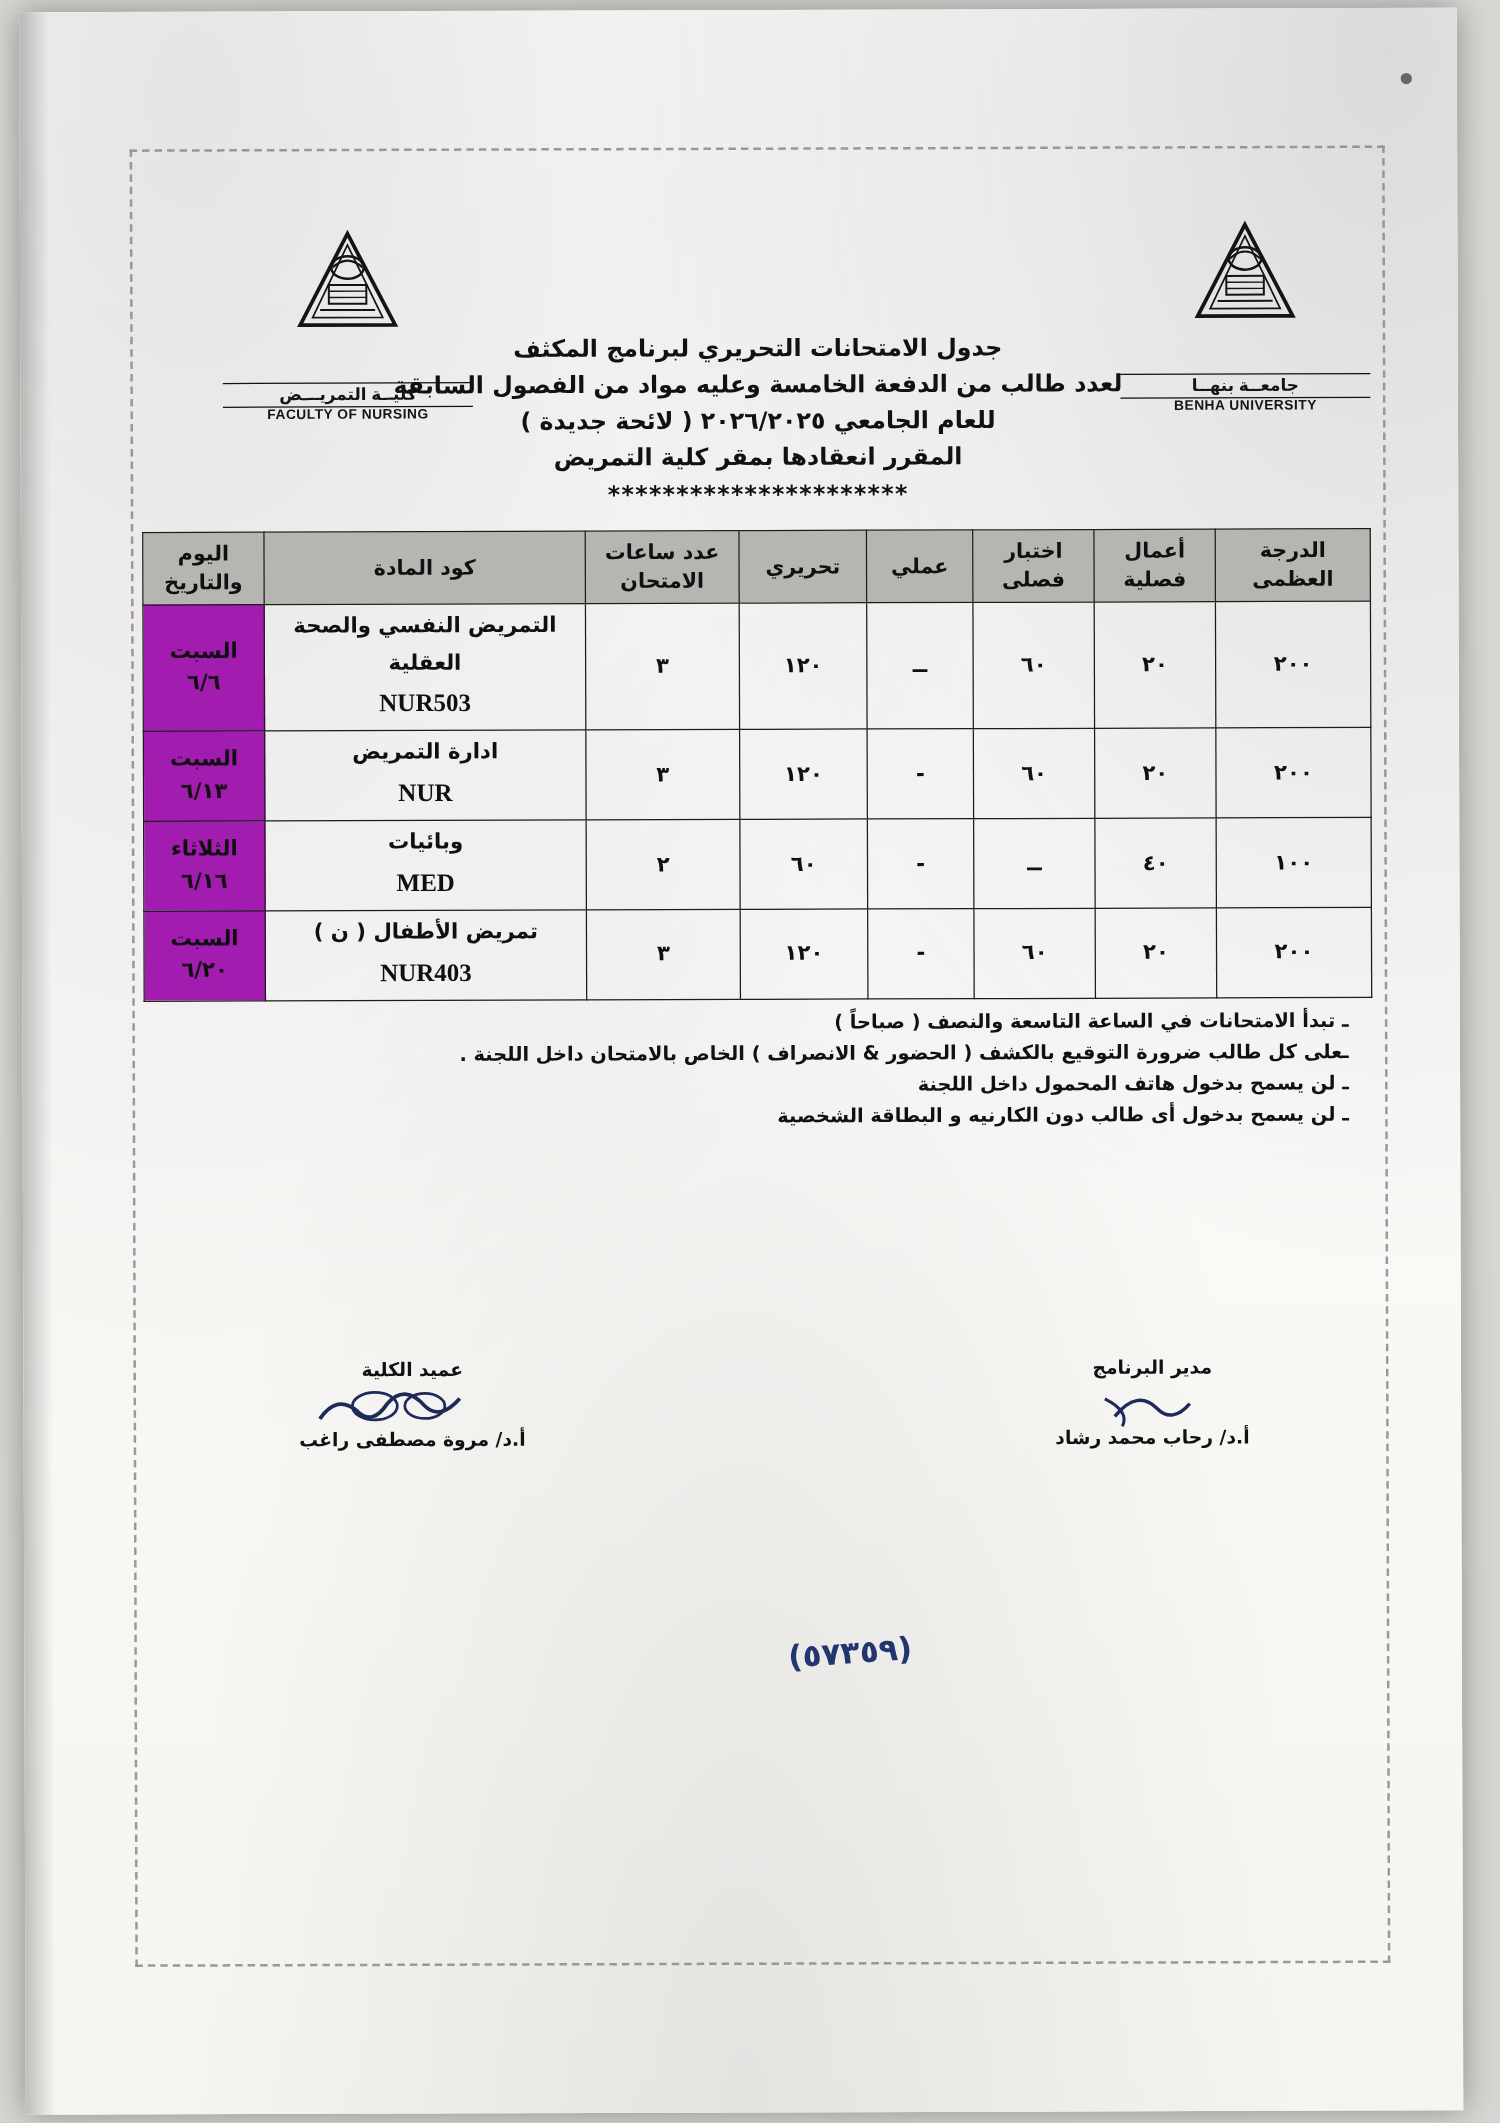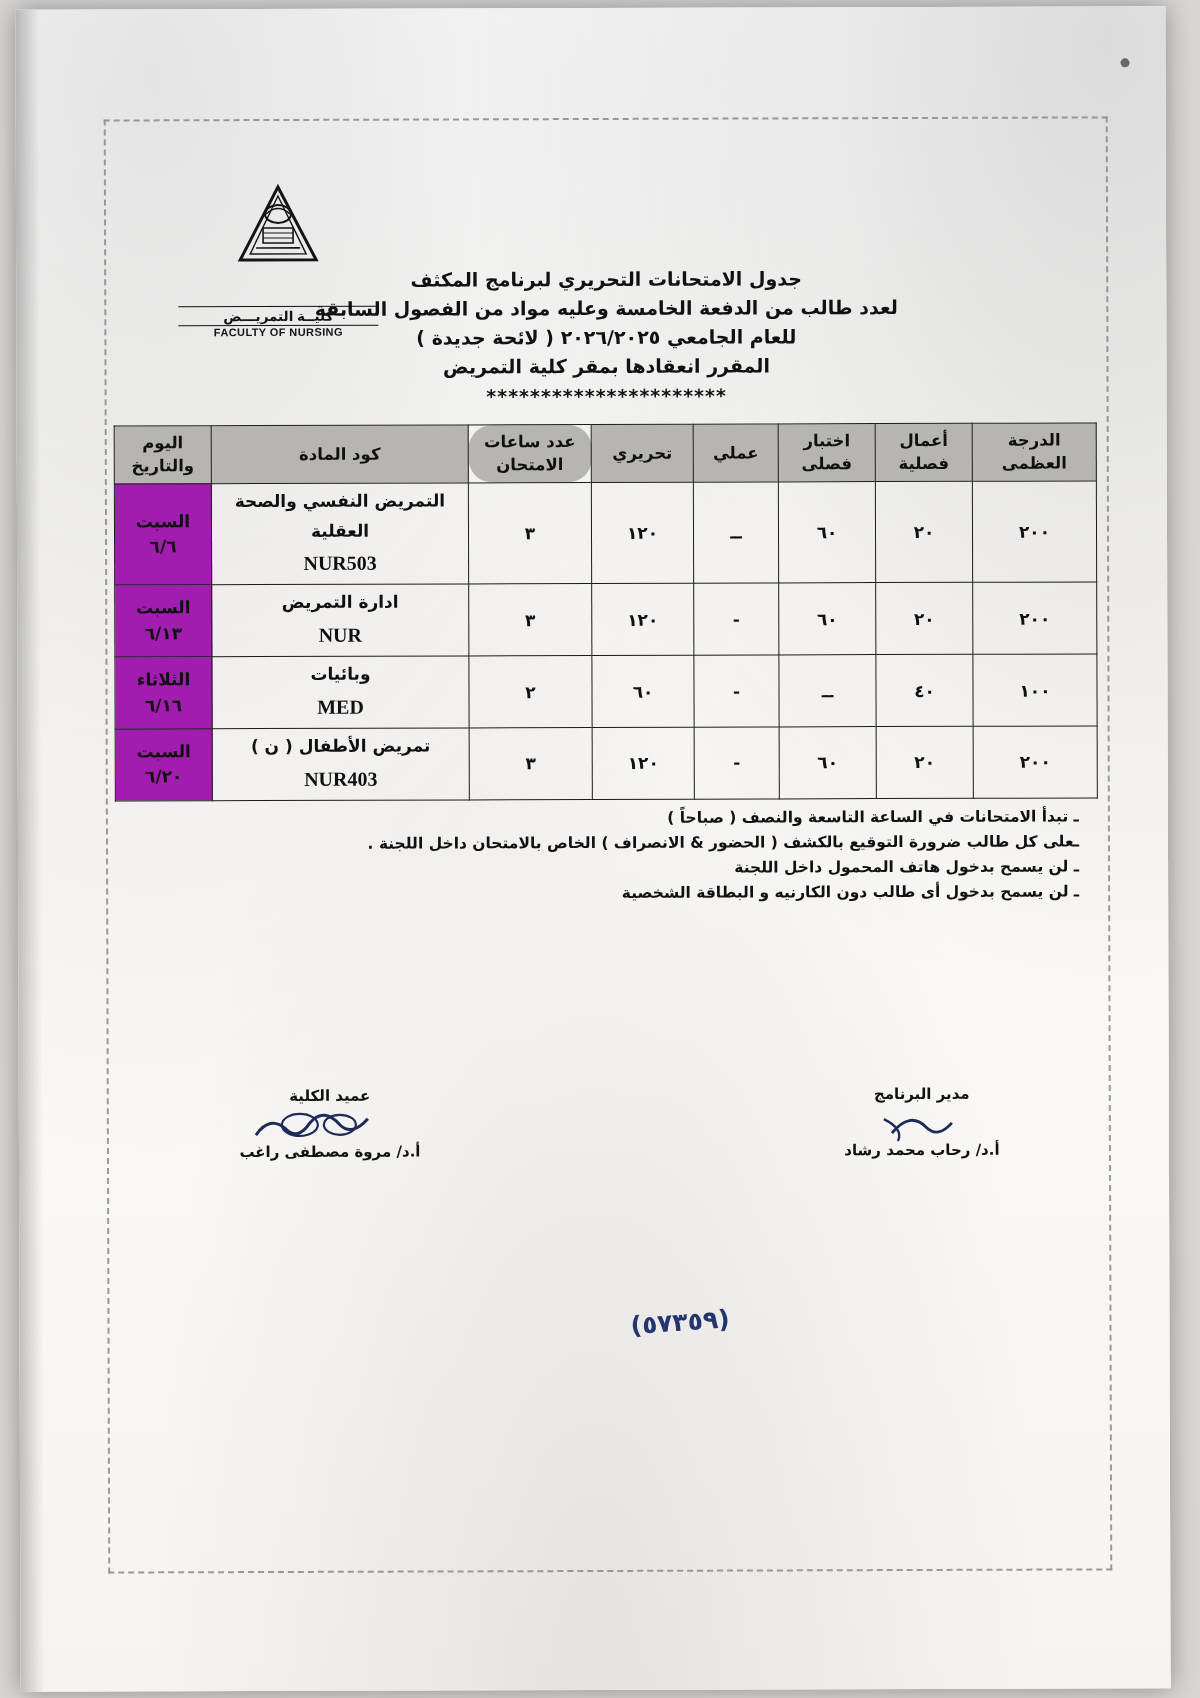--- a/index.html
+++ b/index.html
@@ -70,21 +70,21 @@
     font-size:16.5px;font-weight:bold;padding:6px 2px;line-height:1.35;
   }
   table.exam tbody td{
     height:64px;font-size:17px;font-weight:bold;padding:3px 4px;
   }
   td.daycell{background:#a21caf;font-size:16px;line-height:1.5;}
   td.subject{font-size:14.5px;line-height:1.75;text-align:center;}
   td.subject .code{font-family:"Liberation Serif","DejaVu Serif",serif;font-size:20px;font-weight:bold;}
   .c-day{width:92px;}
   .c-subject{width:252px;}
-  .c-hours{width:118px;border-radius:23px;}
+  .c-hours{width:118px;}
   .c-written{width:97px;}
   .c-practical{width:80px;}
   .c-test{width:92px;}
   .c-work{width:92px;}
   .c-max{width:119px;}
 
   
   .notes{width:942px;margin:6px auto 0;text-align:right;}
   .notes div{
     font-size:15.5px;font-weight:bold;color:#111;line-height:1.62;
@@ -136,20 +136,36 @@
 
 <div class="page">
   <div class="sheet">
     <div class="edge-shadow"></div>
     <div class="corner-mark"></div>
     <div class="frame"></div>
 
     <div class="content">
 
       <div class="logos">
+        <div class="logo right">
+          <div class="crest">
+            <svg viewBox="0 0 84 80" xmlns="http://www.w3.org/2000/svg">
+              <polygon points="42,3 80,76 4,76" fill="none" stroke="#141414" stroke-width="3"></polygon>
+              <polygon points="42,12 70,70 14,70" fill="none" stroke="#141414" stroke-width="1.4"></polygon>
+              <ellipse cx="42" cy="30" rx="13" ry="9" fill="none" stroke="#141414" stroke-width="2"></ellipse>
+              <path d="M30,30 q12,-11 24,0" fill="none" stroke="#141414" stroke-width="1.6"></path>
+              <rect x="27" y="44" width="30" height="15" fill="none" stroke="#141414" stroke-width="1.6"></rect>
+              <line x1="27" y1="49" x2="57" y2="49" stroke="#141414" stroke-width="1.1"></line>
+              <line x1="27" y1="54" x2="57" y2="54" stroke="#141414" stroke-width="1.1"></line>
+              <line x1="20" y1="64" x2="64" y2="64" stroke="#141414" stroke-width="1.6"></line>
+            </svg>
+          </div>
+          <div class="logo-line1">جامعــة بنهــا</div>
+          <div class="logo-line2">BENHA UNIVERSITY</div>
+        </div>
 
         <div class="logo left">
           <div class="crest">
             <svg viewBox="0 0 84 80" xmlns="http://www.w3.org/2000/svg">
               <polygon points="42,3 80,76 4,76" fill="none" stroke="#141414" stroke-width="3"></polygon>
               <polygon points="42,12 70,70 14,70" fill="none" stroke="#141414" stroke-width="1.4"></polygon>
               <ellipse cx="42" cy="30" rx="13" ry="9" fill="none" stroke="#141414" stroke-width="2"></ellipse>
               <path d="M30,30 q12,-11 24,0" fill="none" stroke="#141414" stroke-width="1.6"></path>
               <rect x="27" y="44" width="30" height="15" fill="none" stroke="#141414" stroke-width="1.6"></rect>
               <line x1="27" y1="49" x2="57" y2="49" stroke="#141414" stroke-width="1.1"></line>

